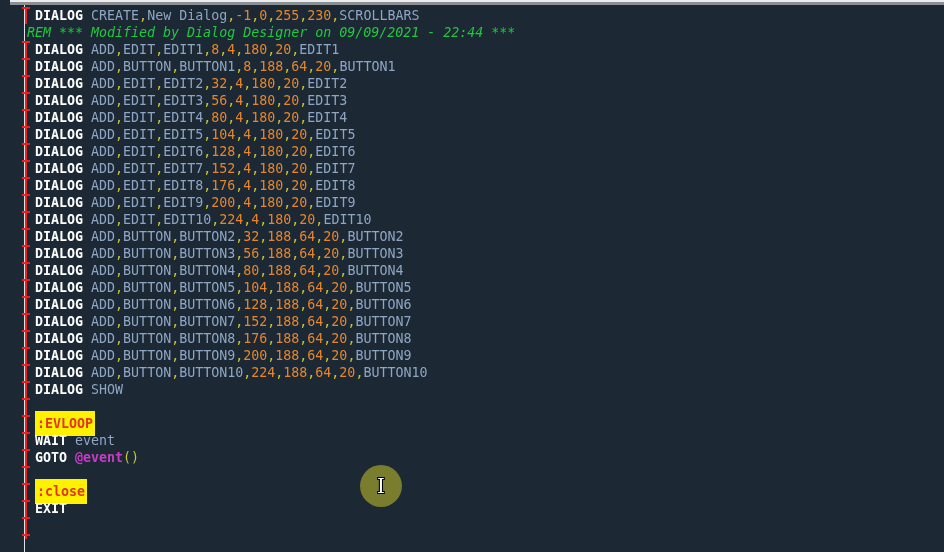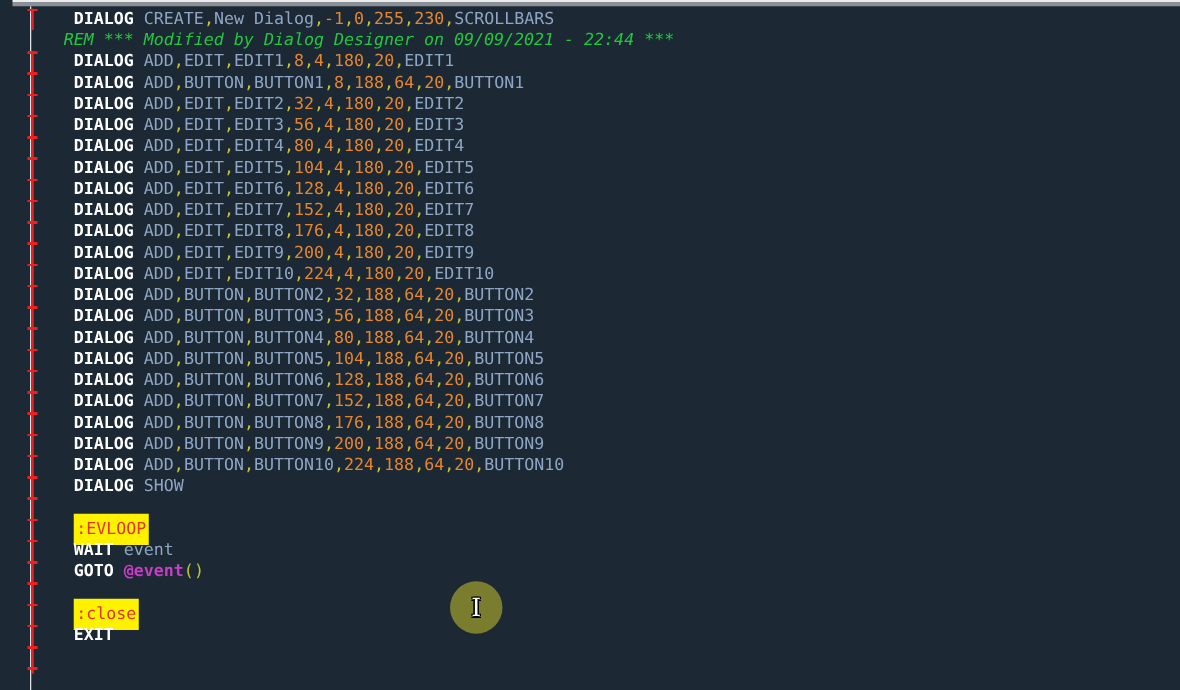--- a/index.html
+++ b/index.html
@@ -21,30 +21,29 @@
     content:"";position:absolute;left:-3px;top:0;width:8px;height:100%;
     background:repeating-linear-gradient(to bottom,var(--marker,#ec2020) 0 2px,transparent 2px 17px);
   }
   .changebar.seg-a{top:7px;height:17px;}
   .changebar.seg-b{top:41px;height:498px;}
   
   .code{
     position:absolute;left:27px;top:7px;right:0;
     font-size:13.3px;line-height:17px;
     white-space:pre;
-    margin-left:24px;
   }
   .code .line{height:17px;}
   .c-kw{color:var(--kw,#ffffff);font-weight:bold;}
   .c-id{color:var(--id,#8ea6c4);}
   .c-num{color:var(--num,#e5862e);}
   .c-pun{color:var(--pun,#c6c62e);}
   .c-rem{color:var(--rem,#21c83f);font-style:italic;}
   .c-at{color:var(--at,#c83cc8);font-weight:bold;}
-  .c-label{color:var(--labelfg,#e23422);background:var(--labelbg,#fff200);padding:5px 2px;font-weight:normal;}
+  .c-label{color:var(--labelfg,#e23422);background:var(--labelbg,#fff200);padding:5px 2px;font-weight:bold;}
   
   .cursor-circle{
     position:absolute;left:360px;top:465px;width:42px;height:42px;border-radius:50%;
     background:var(--circle,#7a7c2e);
     display:flex;align-items:center;justify-content:center;z-index:5;
   }
   .ibeam{
     font-family:"DejaVu Serif","Liberation Serif",serif;
     font-size:20px;line-height:1;color:#ffffff;
     text-shadow:-1px 0 #000,1px 0 #000,0 -1px #000,0 1px #000,-1px -1px #000,1px 1px #000,-1px 1px #000,1px -1px #000;

